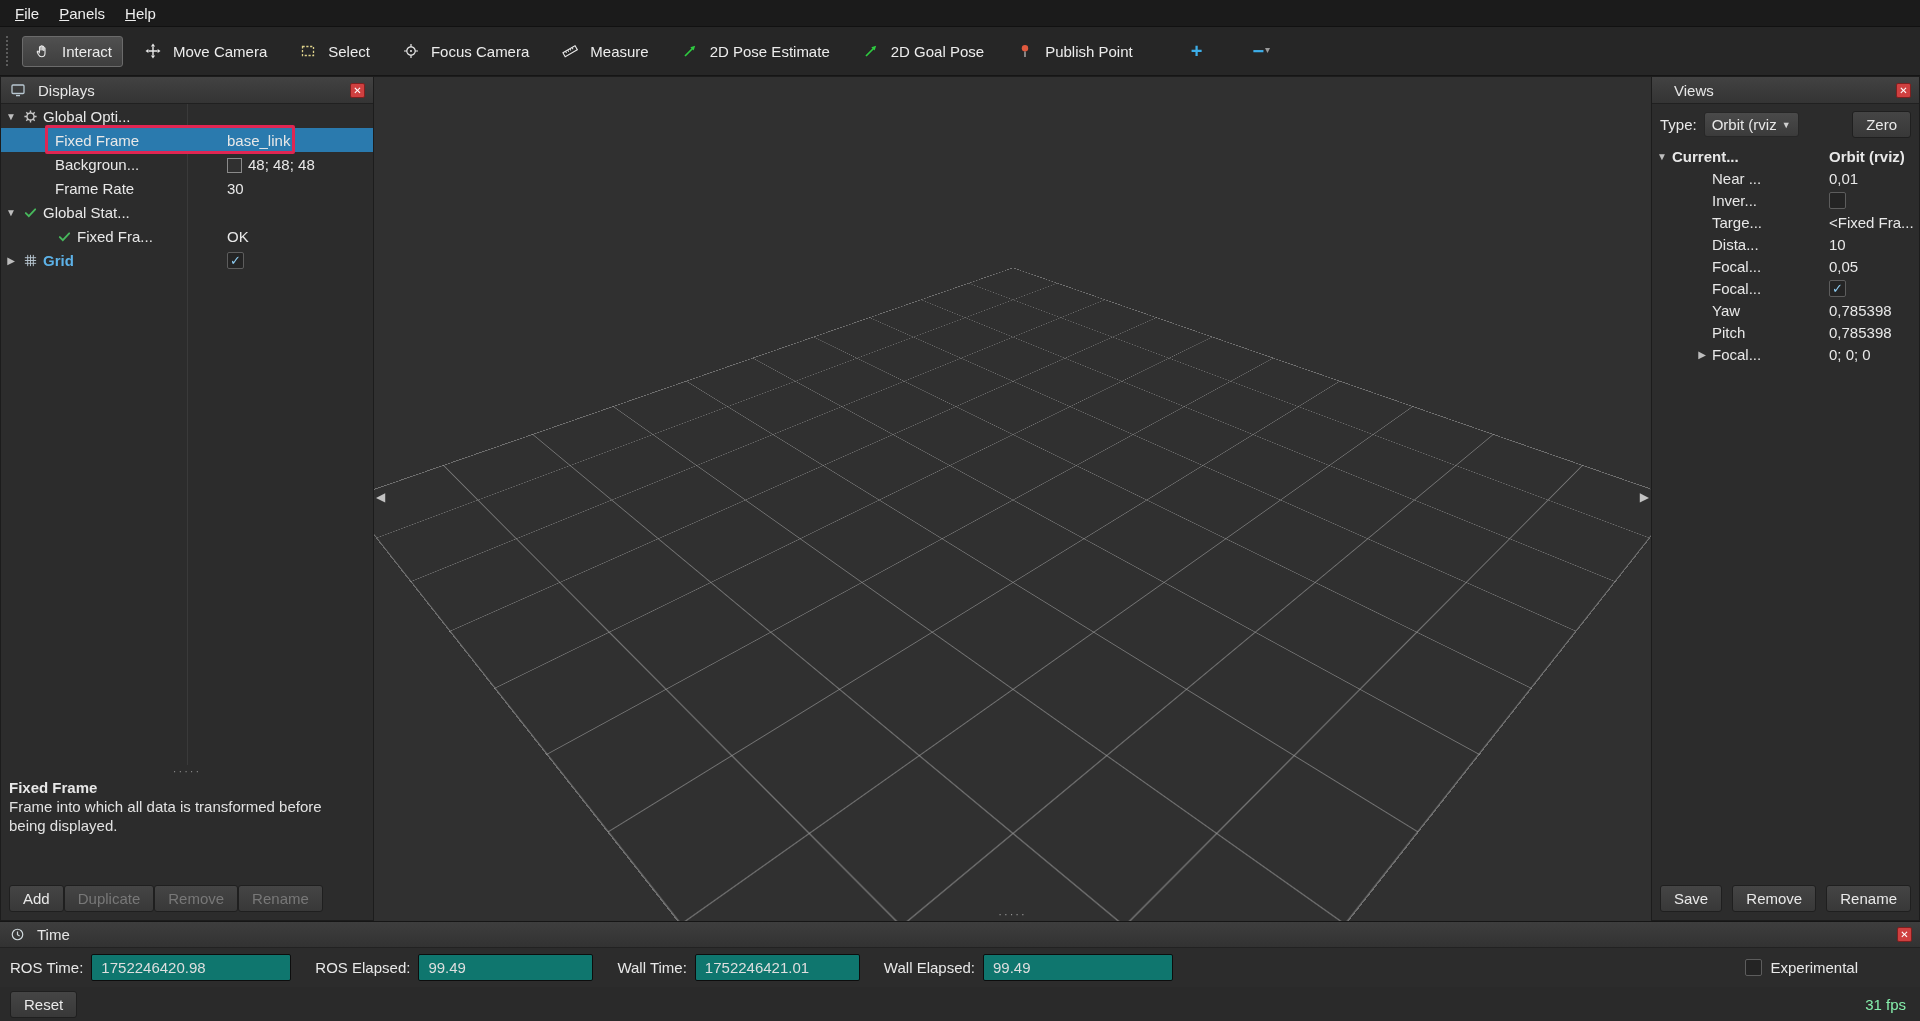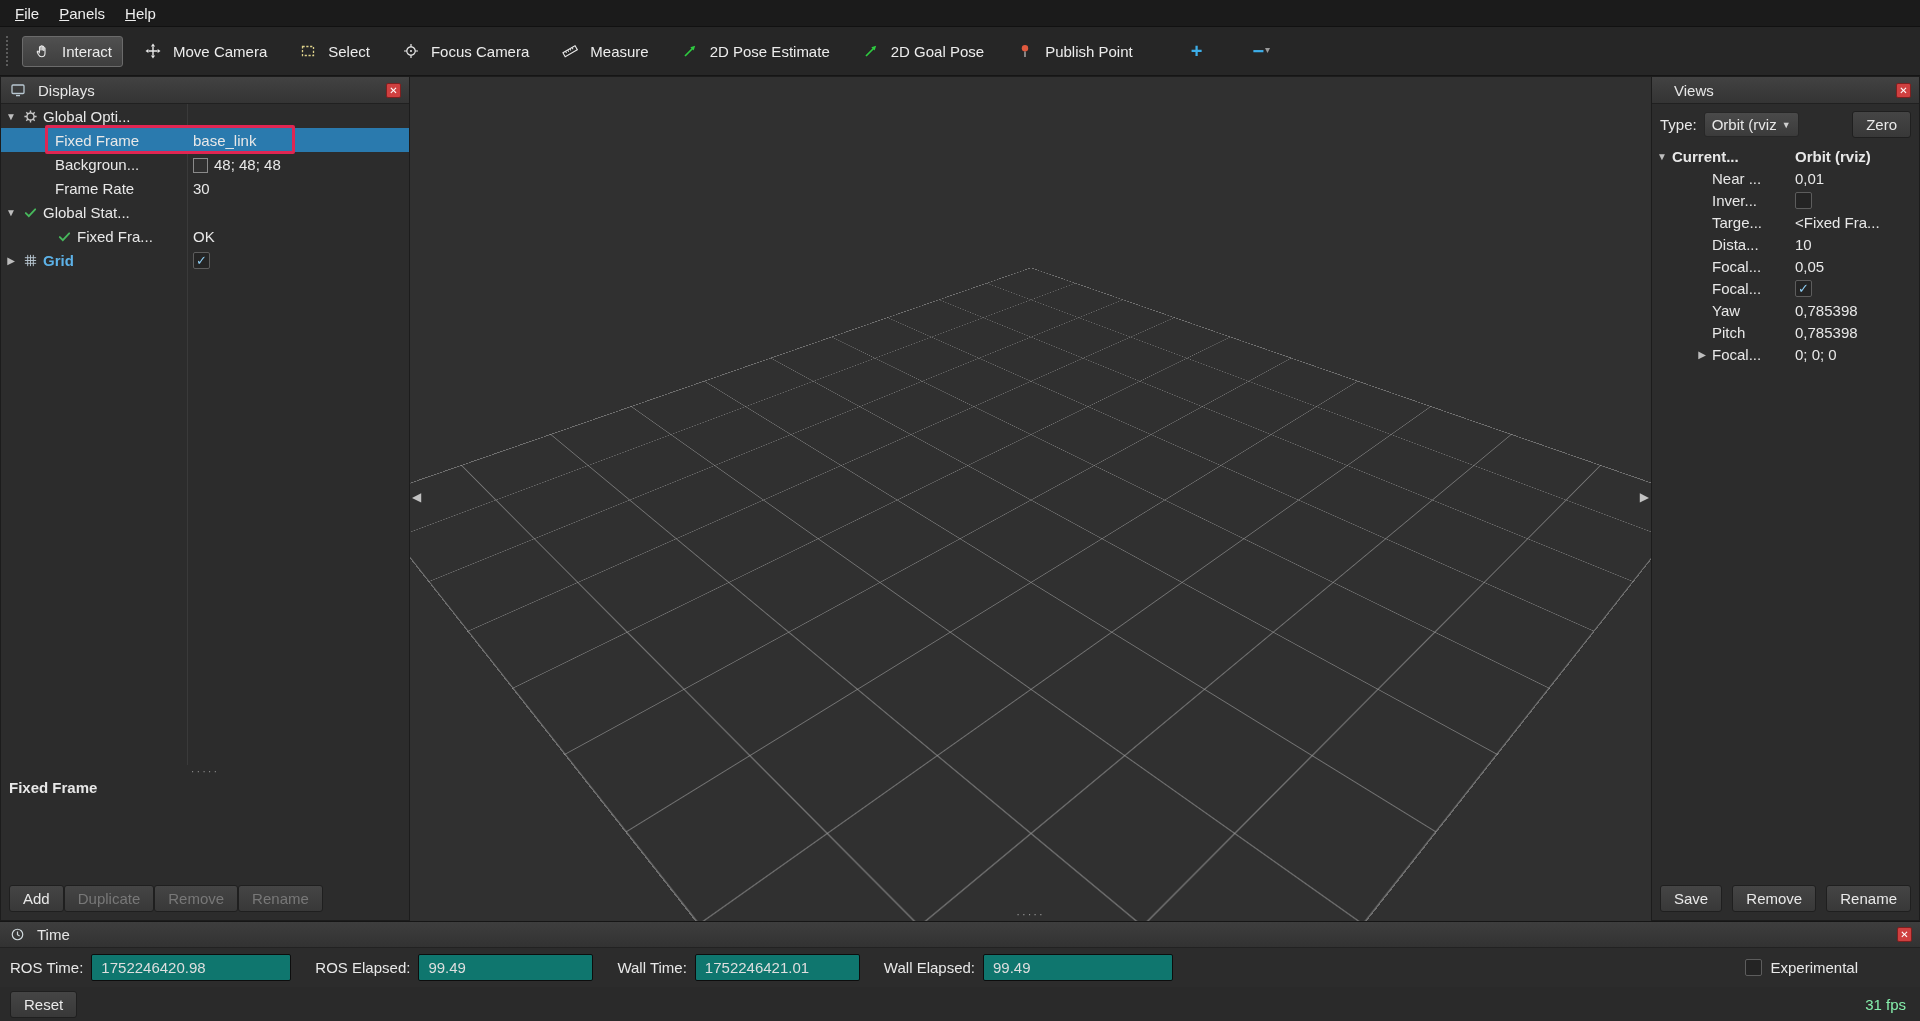--- a/index.html
+++ b/index.html
@@ -25,36 +25,36 @@
   .toolbar-handle{width:4px;height:30px;border-left:2px dotted #5c5c5c;margin:0 2px 0 0;}
   .tool-btn{display:flex;align-items:center;gap:7px;padding:6px 10px;border-radius:3px;
     border:1px solid transparent;color:#ececec;font-size:15px;white-space:nowrap;background:transparent;}
   .tool-btn.active{background:linear-gradient(#505050,#3e3e3e);border:1px solid #6b6b6b;}
   .tool-btn .glyph{font-size:20px;font-weight:bold;color:var(--accent);line-height:14px;}
   .tool-caret{color:#9a9a9a;font-size:10px;align-self:flex-end;margin:0 0 4px -6px;}
 
   
   .main{display:flex;height:845px;}
   .panel{background:#2c2c2c;border:1px solid #1c1c1c;display:flex;flex-direction:column;}
-  .displays-panel{width:410px;}
+  .displays-panel{width:374px;}
   .views-panel{width:269px;}
   .panel-header{height:27px;flex:0 0 27px;background:linear-gradient(#424242,#343434);
     border-bottom:1px solid #202020;display:flex;align-items:center;padding:0 8px;gap:7px;}
   .panel-title{color:#e6e6e6;}
   .close-btn{margin-left:auto;width:15px;height:15px;background:#cf4040;border:1px solid #7e1f1f;
     border-radius:2px;color:#fff;font-size:10px;line-height:13px;text-align:center;cursor:pointer;}
 
   
   .tree{position:relative;overflow:visible;}
   .displays-tree{flex:1;}
   .tree-divider{position:absolute;left:186px;top:0;bottom:0;width:1px;background:#3a3a3a;z-index:0;}
   .trow{display:flex;align-items:center;height:24px;position:relative;z-index:1;}
   .views-tree .trow{height:22px;}
   .ncell{width:186px;flex:0 0 186px;display:flex;align-items:center;overflow:hidden;white-space:nowrap;}
-  .vcell{flex:1;display:flex;align-items:flex-end;gap:6px;padding-left:6px;overflow:hidden;white-space:nowrap;}
+  .vcell{flex:1;display:flex;align-items:flex-end;gap:6px;padding-left:6px;overflow:hidden;white-space:nowrap;margin-left:34px;}
   .views-tree .ncell{width:137px;flex:0 0 137px;}
   .expander{width:20px;flex:0 0 20px;text-align:center;color:#bdbdbd;font-size:10px;}
   .lvl1 .ncell{padding-left:54px;}
   .views-tree .lvl1 .ncell{padding-left:60px;}
   .views-tree .lvl1e .ncell{padding-left:40px;}
   .ticon{width:18px;flex:0 0 18px;margin-right:4px;display:flex;justify-content:center;}
   .trow.selected{background:var(--selection);z-index:2;}
   .blue-label{color:#5db2e8;font-weight:bold;}
   .bold{font-weight:bold;}
   .annotation{position:absolute;left:44px;width:250px;top:-3px;height:29px;
@@ -324,20 +324,21 @@
         <div class="vcell">
             <span class="checkbox">✓</span>
           </div>
       </div>
     </div>
 
     <div class="splitter-h">·····</div>
 
     <div class="description">
       <div class="desc-title">Fixed Frame</div>
+      <div class="desc-body">Frame into which all data is transformed before being displayed.</div>
     </div>
 
     <div class="panel-buttons">
       <button class="btn">Add</button>
       <button class="btn disabled">Duplicate</button>
       <button class="btn disabled">Remove</button>
       <button class="btn disabled">Rename</button>
     </div>
   </div>
 

